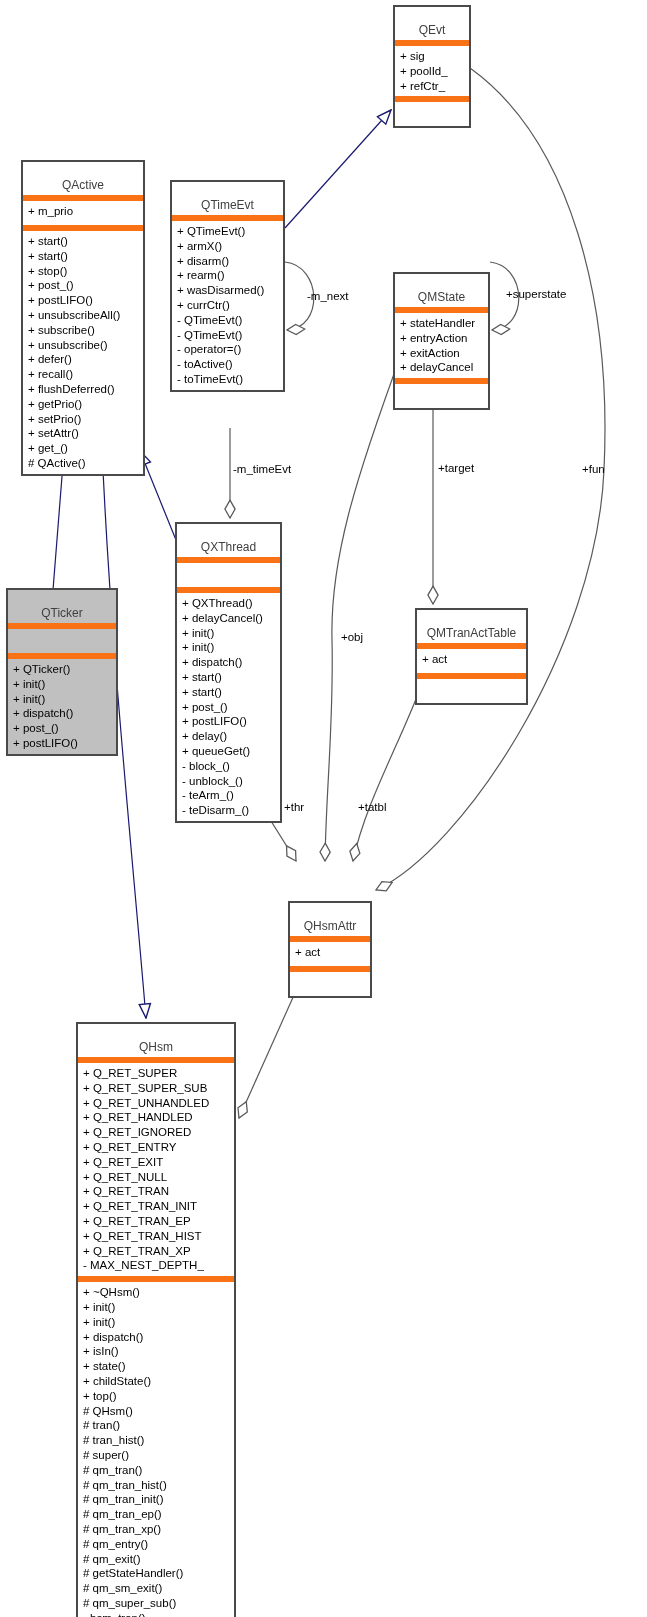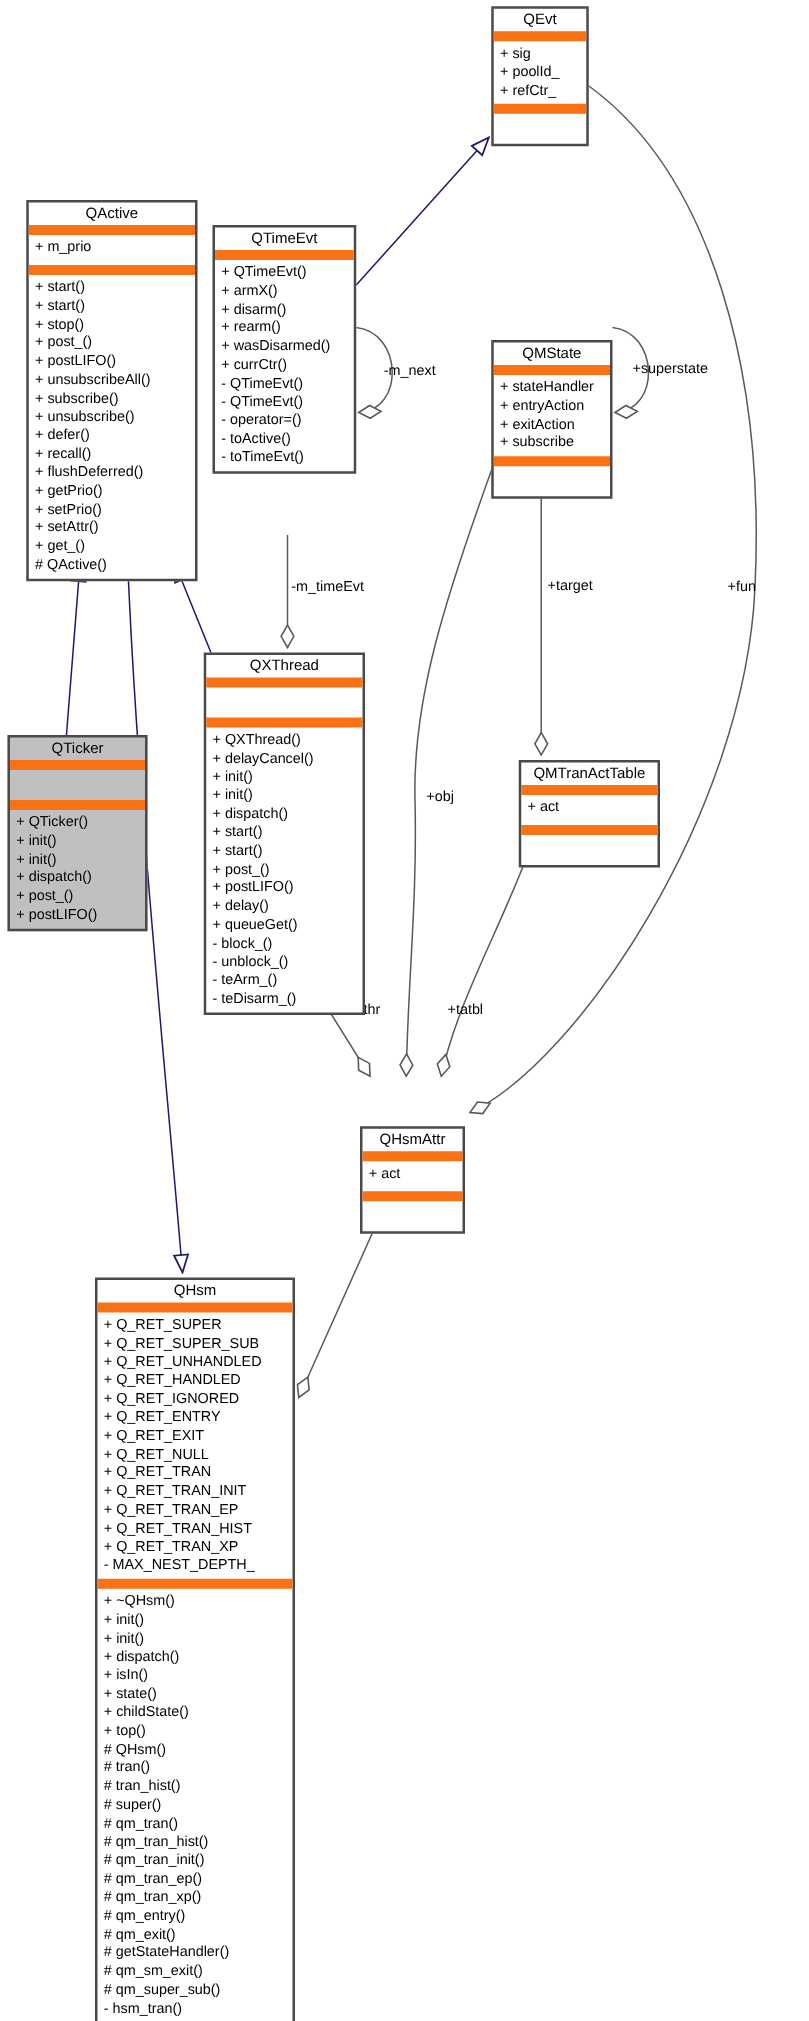--- a/index.html
+++ b/index.html
@@ -1,22 +1,22 @@
 <!DOCTYPE html>
 <html><head>
 <meta charset="utf-8">
 <style>
   html,body{margin:0;padding:0;background:#ffffff;}
   #diagram{position:relative;width:647px;height:1617px;background:#ffffff;overflow:hidden;
            font-family:"Liberation Sans",sans-serif;}
   #edges{position:absolute;left:0;top:0;z-index:1;}
   .uml-box{position:absolute;z-index:2;background:#ffffff;border:2px solid #4a4a4a;box-sizing:border-box;}
   .uml-box.gray{background:#c0c0c0;}
-  .uml-title{text-align:center;font-size:12px;line-height:14px;padding:1px 3px 3px 3px;color:#000000;white-space:nowrap;}
-  .uml-sec{border-top:8px solid #f97316;padding:3px 2px 3px 5px;min-height:18px;}
+  .uml-title{text-align:center;font-size:12px;line-height:14px;padding:16px 3px 3px 3px;color:#404040;white-space:nowrap;}
+  .uml-sec{border-top:6px solid #f97316;padding:3px 2px 3px 5px;min-height:18px;}
   .uml-member{font-size:11.5px;line-height:14.8px;color:#000;white-space:nowrap;}
   .edge-label{font-size:11.5px;fill:#000;font-family:"Liberation Sans",sans-serif;}
 </style>
 </head>
 <body>
 
 <div id="diagram">
 
   <svg id="edges" width="647" height="1617">
     <defs>
@@ -58,21 +58,21 @@
   <div class="uml-box" style="left:393px;top:5px;width:78px;">
     <div class="uml-title">QEvt</div>
     <div class="uml-sec">
         <div class="uml-member">+ sig</div>
         <div class="uml-member">+ poolId_</div>
         <div class="uml-member">+ refCtr_</div>
       </div>
     <div class="uml-sec"></div>
   </div>
 
-  <div class="uml-box" style="left:21px;top:160px;width:137px;">
+  <div class="uml-box" style="left:21px;top:160px;width:124px;">
     <div class="uml-title">QActive</div>
     <div class="uml-sec">
         <div class="uml-member">+ m_prio</div>
       </div>
     <div class="uml-sec">
         <div class="uml-member">+ start()</div>
         <div class="uml-member">+ start()</div>
         <div class="uml-member">+ stop()</div>
         <div class="uml-member">+ post_()</div>
         <div class="uml-member">+ postLIFO()</div>
@@ -106,39 +106,39 @@
         <div class="uml-member">- toTimeEvt()</div>
       </div>
   </div>
 
   <div class="uml-box" style="left:393px;top:240px;width:97px;margin-top:32px;">
     <div class="uml-title">QMState</div>
     <div class="uml-sec">
         <div class="uml-member">+ stateHandler</div>
         <div class="uml-member">+ entryAction</div>
         <div class="uml-member">+ exitAction</div>
-        <div class="uml-member">+ subscribe</div>
+        <div class="uml-member">+ delayCancel</div>
       </div>
     <div class="uml-sec"></div>
   </div>
 
   <div class="uml-box gray" style="left:6px;top:588px;width:112px;">
     <div class="uml-title">QTicker</div>
     <div class="uml-sec"></div>
     <div class="uml-sec">
         <div class="uml-member">+ QTicker()</div>
         <div class="uml-member">+ init()</div>
         <div class="uml-member">+ init()</div>
         <div class="uml-member">+ dispatch()</div>
         <div class="uml-member">+ post_()</div>
         <div class="uml-member">+ postLIFO()</div>
       </div>
   </div>
 
-  <div class="uml-box" style="left:163px;top:522px;width:129px;">
+  <div class="uml-box" style="left:175px;top:522px;width:107px;">
     <div class="uml-title">QXThread</div>
     <div class="uml-sec"></div>
     <div class="uml-sec">
         <div class="uml-member">+ QXThread()</div>
         <div class="uml-member">+ delayCancel()</div>
         <div class="uml-member">+ init()</div>
         <div class="uml-member">+ init()</div>
         <div class="uml-member">+ dispatch()</div>
         <div class="uml-member">+ start()</div>
         <div class="uml-member">+ start()</div>

